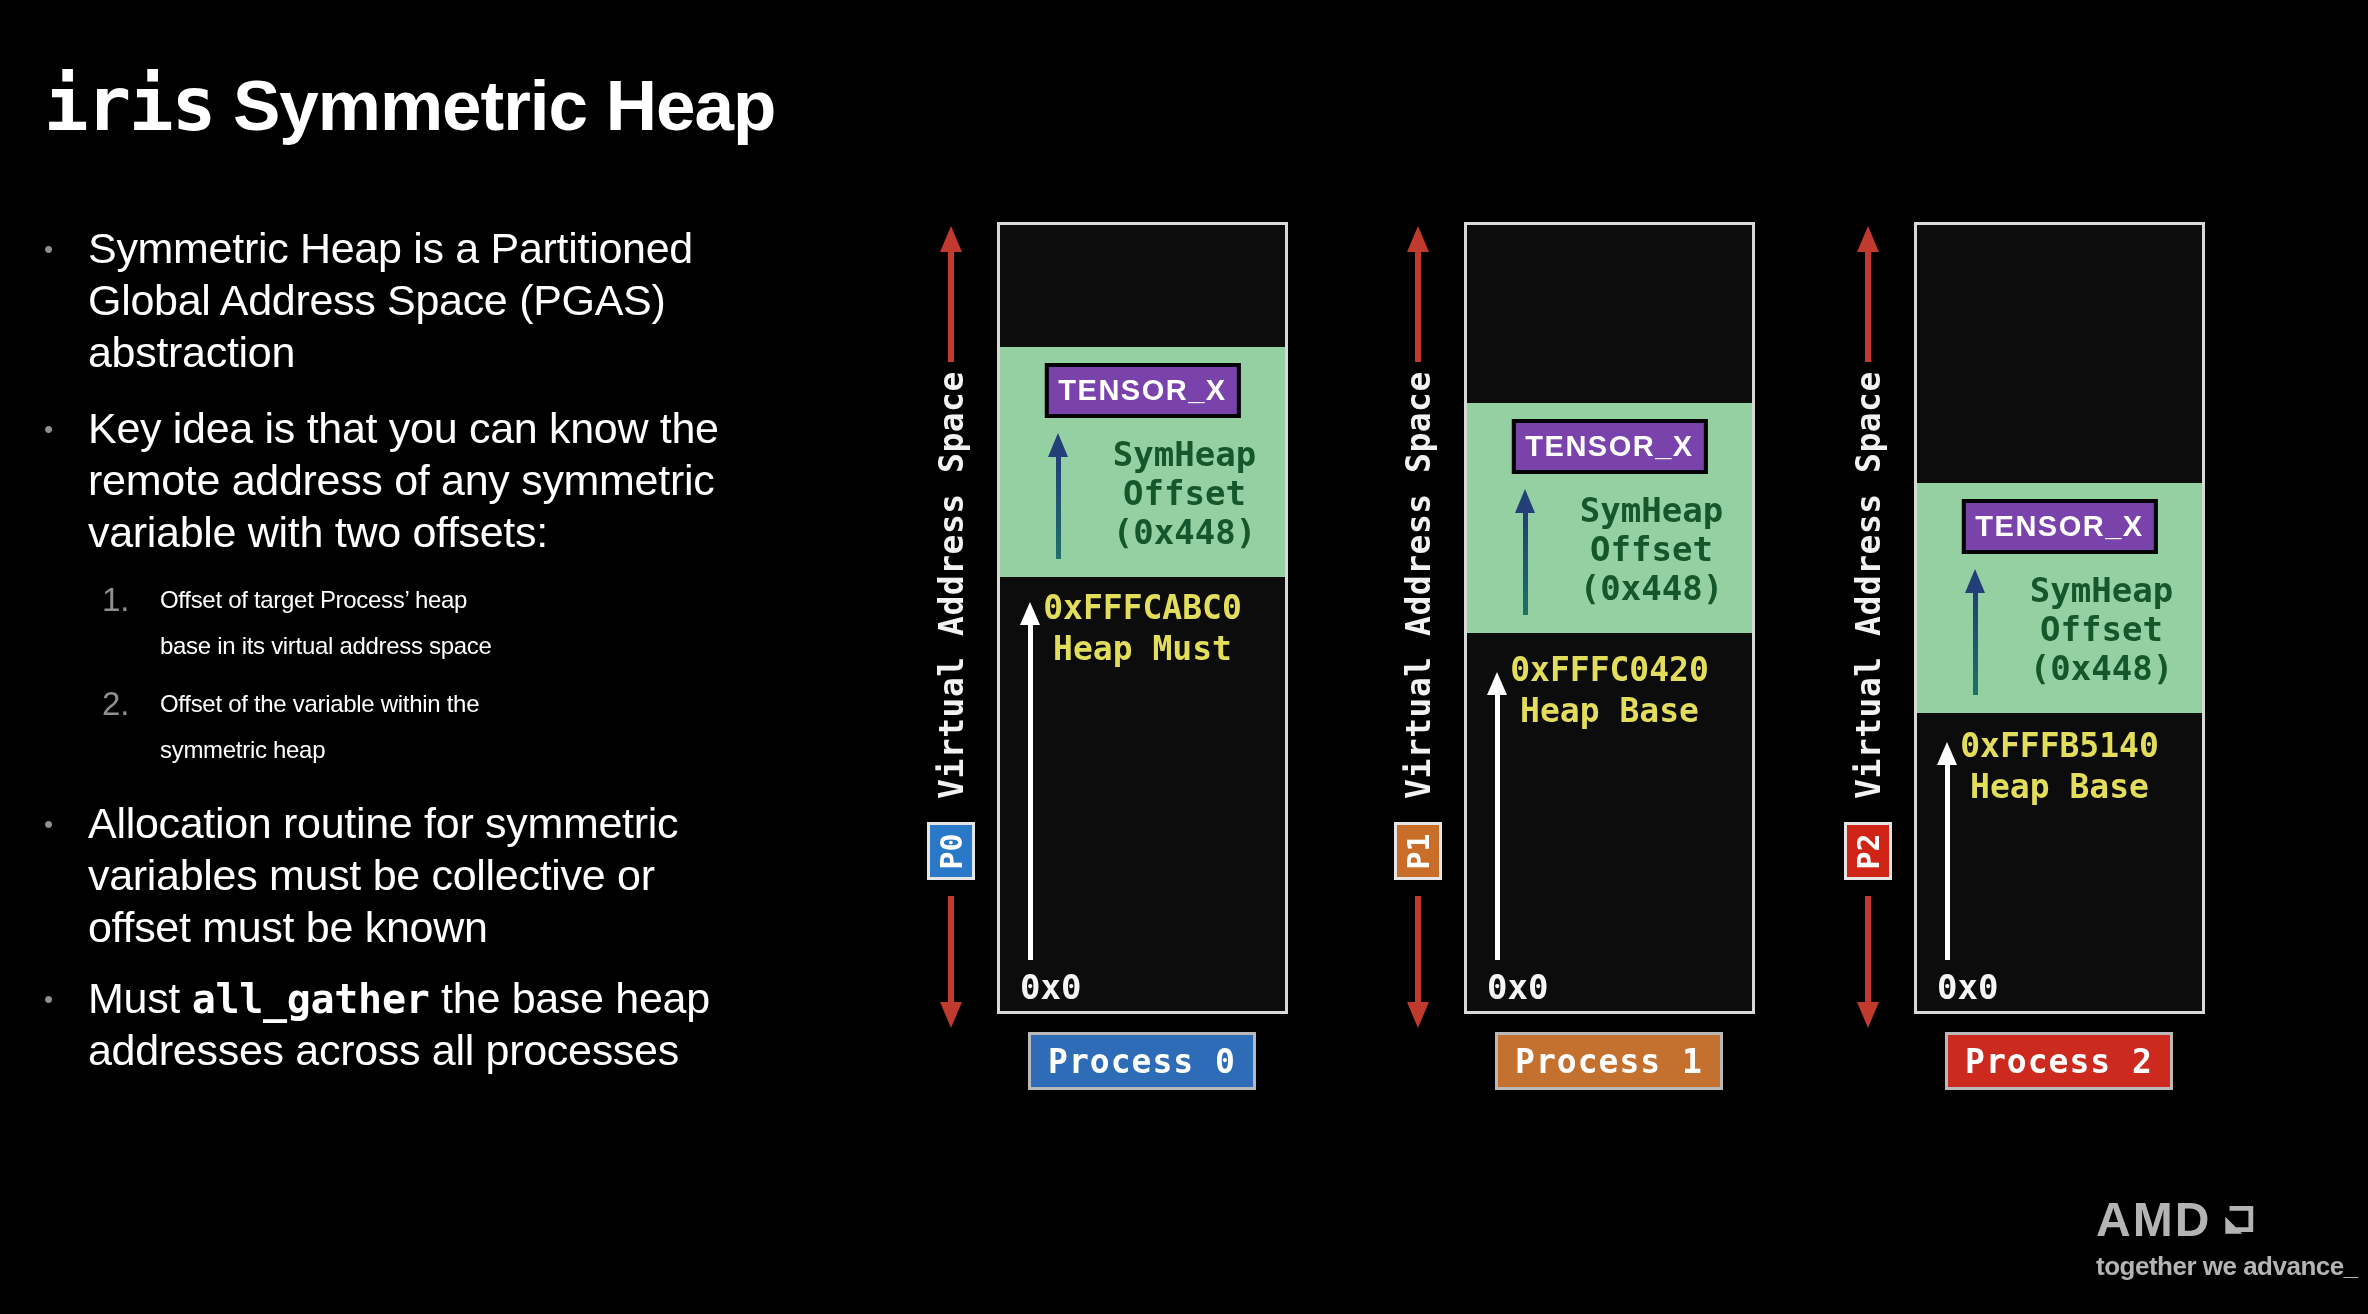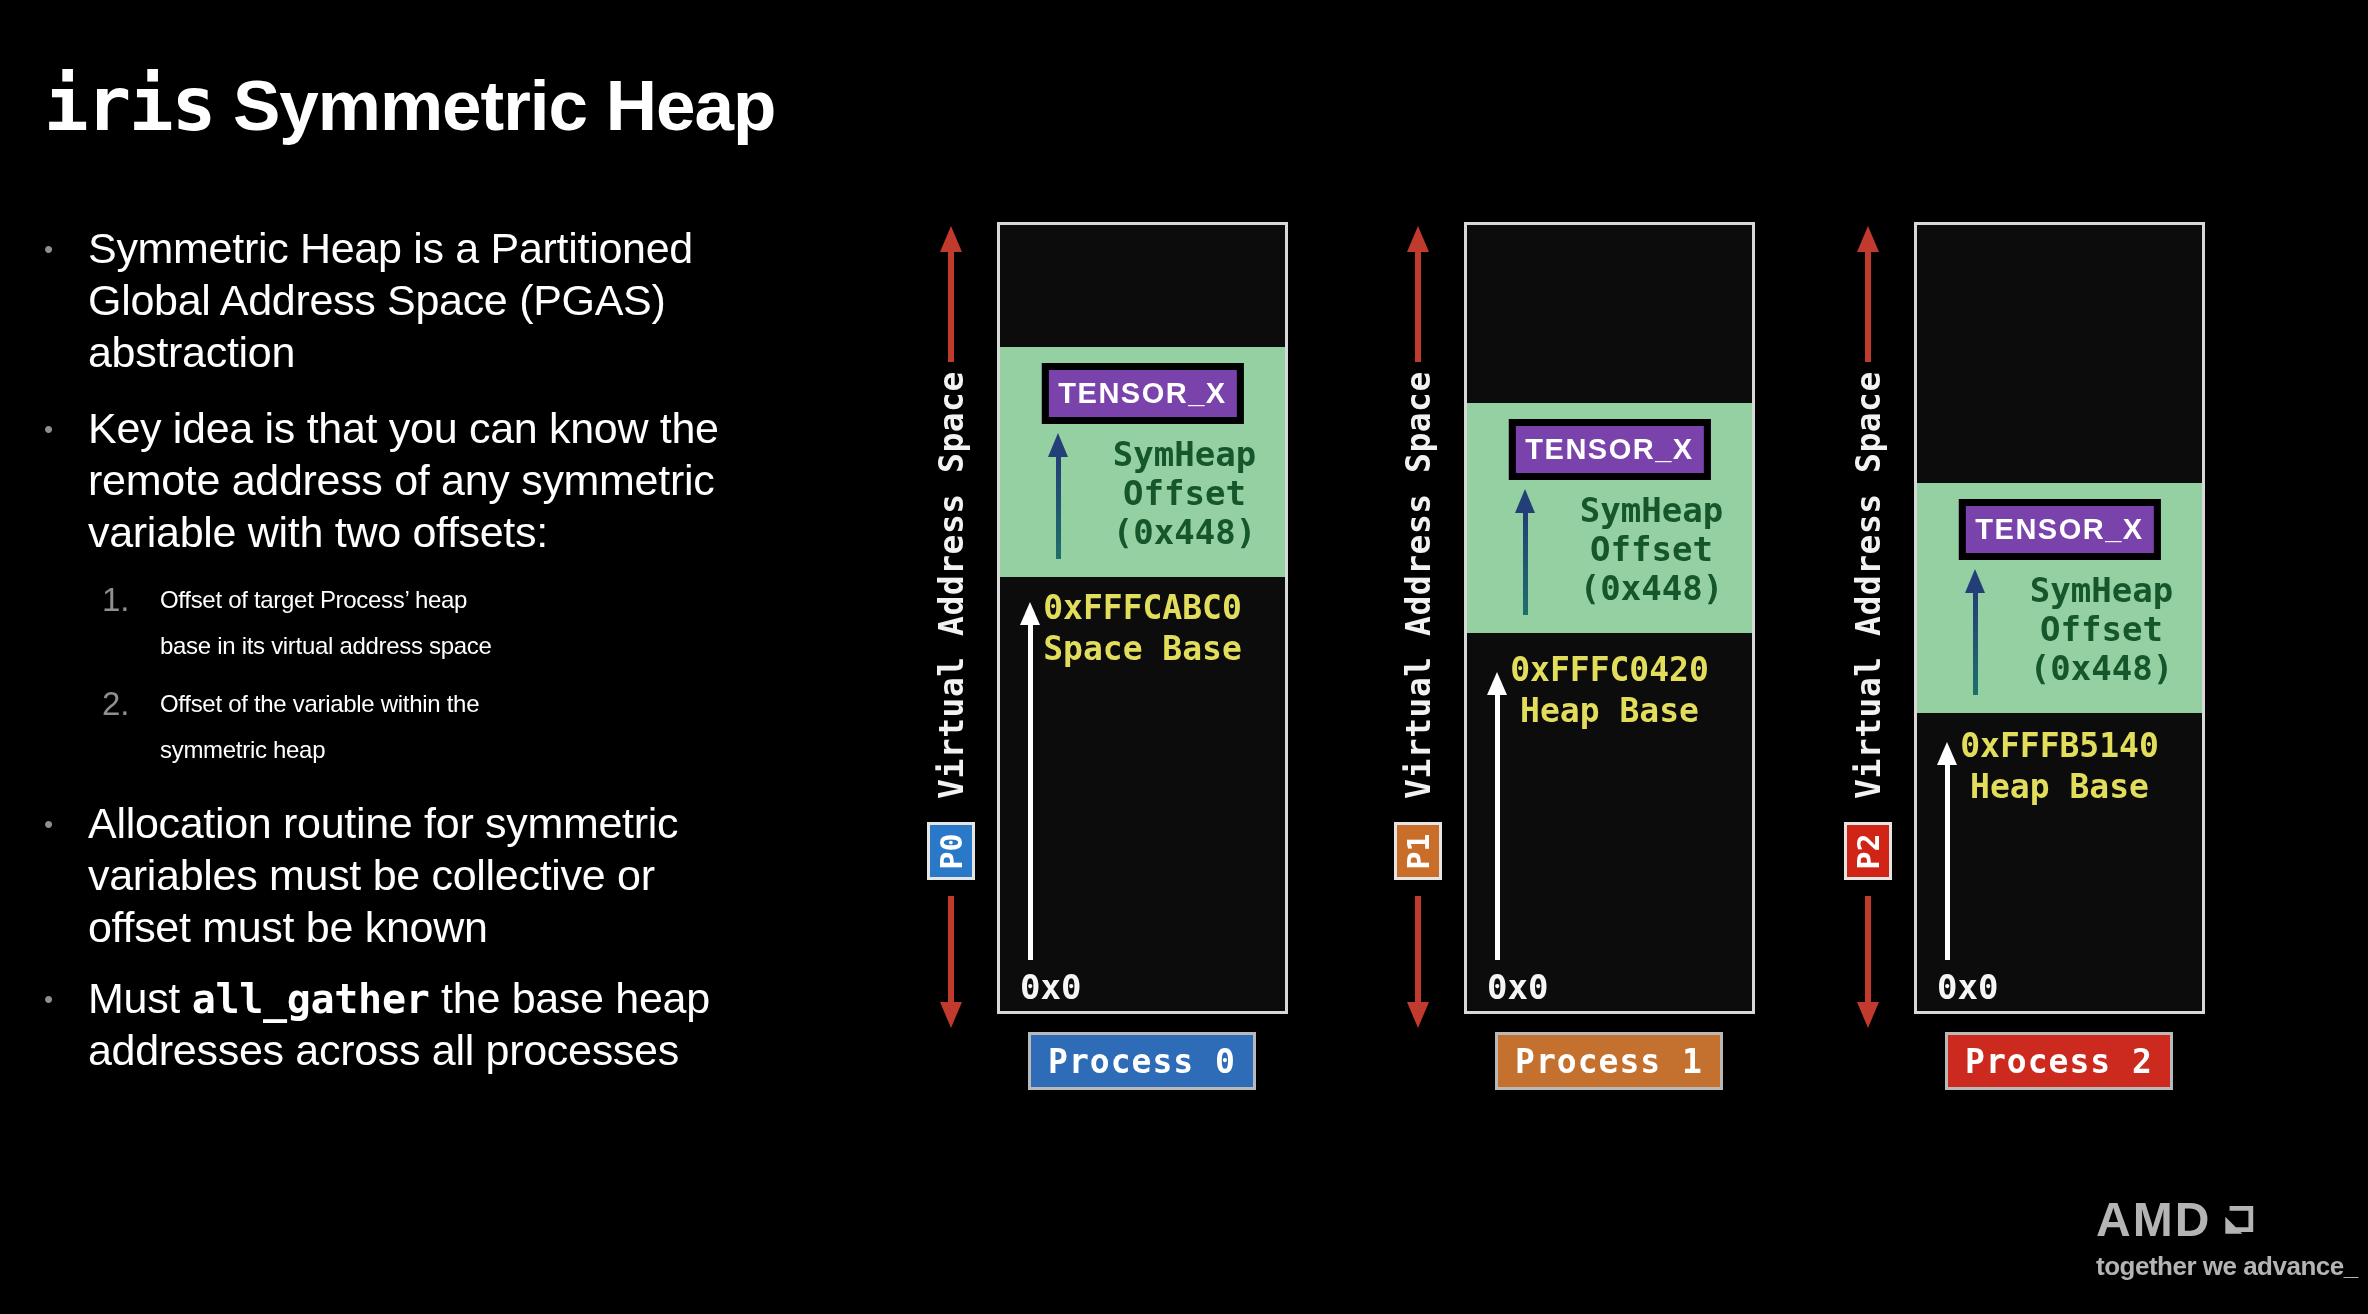--- a/index.html
+++ b/index.html
@@ -41,21 +41,21 @@
   .badge span{transform:rotate(-90deg);color:#fff;font:700 30px "DejaVu Sans Mono",monospace;}
 
   
   .box{position:absolute;left:0;top:222px;width:291px;height:792px;box-sizing:border-box;
       border:3px solid var(--box-border,#d8d8d8);background:var(--box-fill,#0c0c0c);}
   .green{position:absolute;left:0;right:0;background:var(--green,#94d0a2);}
   .p0 .green{top:122px;height:230px;}
   .p1 .green{top:178px;height:230px;}
   .p2 .green{top:258px;height:230px;}
   .tensor{position:absolute;top:16px;left:50%;transform:translateX(-50%);
-      background:var(--purple,#7a42ab);border:7px solid #000000;color:#fff;
+      background:var(--purple,#7a42ab);border:4px solid #000000;color:#fff;
       font:700 29px "Liberation Sans",sans-serif;letter-spacing:1.5px;padding:7px 10px;white-space:nowrap;}
   .sym-arrow{position:absolute;left:56px;top:110px;bottom:18px;width:5px;
       background:linear-gradient(to bottom,var(--navy,#223f77),var(--teal,#1f6f6a));}
   .sym-arrow::before{content:"";position:absolute;top:-24px;left:-8px;width:0;height:0;
       border-left:10px solid transparent;border-right:10px solid transparent;
       border-bottom:24px solid var(--navy,#223f77);}
   .sym-text{position:absolute;left:46px;right:2px;top:88px;text-align:center;white-space:pre-line;
       color:var(--offset-text,#15562b);font:700 34px/39px "DejaVu Sans Mono",monospace;margin-left:40px;}
   .heapbase{position:absolute;left:0;right:0;text-align:center;white-space:pre-line;
       color:var(--yellow,#e3dd5c);font:700 33px/41px "DejaVu Sans Mono",monospace;}
@@ -130,21 +130,21 @@
     <div class="ah down"></div>
     <div class="box">
       <div class="green">
         <div class="tensor">TENSOR_X</div>
         <div class="sym-arrow"></div>
         <div class="sym-text">SymHeap
 Offset
 (0x448)</div>
       </div>
       <div class="heapbase">0xFFFCABC0
-Space Base</div>
+Heap Must</div>
       <div class="warrow"></div>
       <div class="origin">0x0</div>
     </div>
     <div class="pbutton" style="background: rgb(46, 108, 184);">Process 0</div>
   </div>
 
   <div class="col p1">
     <div class="ah up"></div>
     <div class="as top"></div>
     <div class="axis-label">Virtual Address Space</div>

